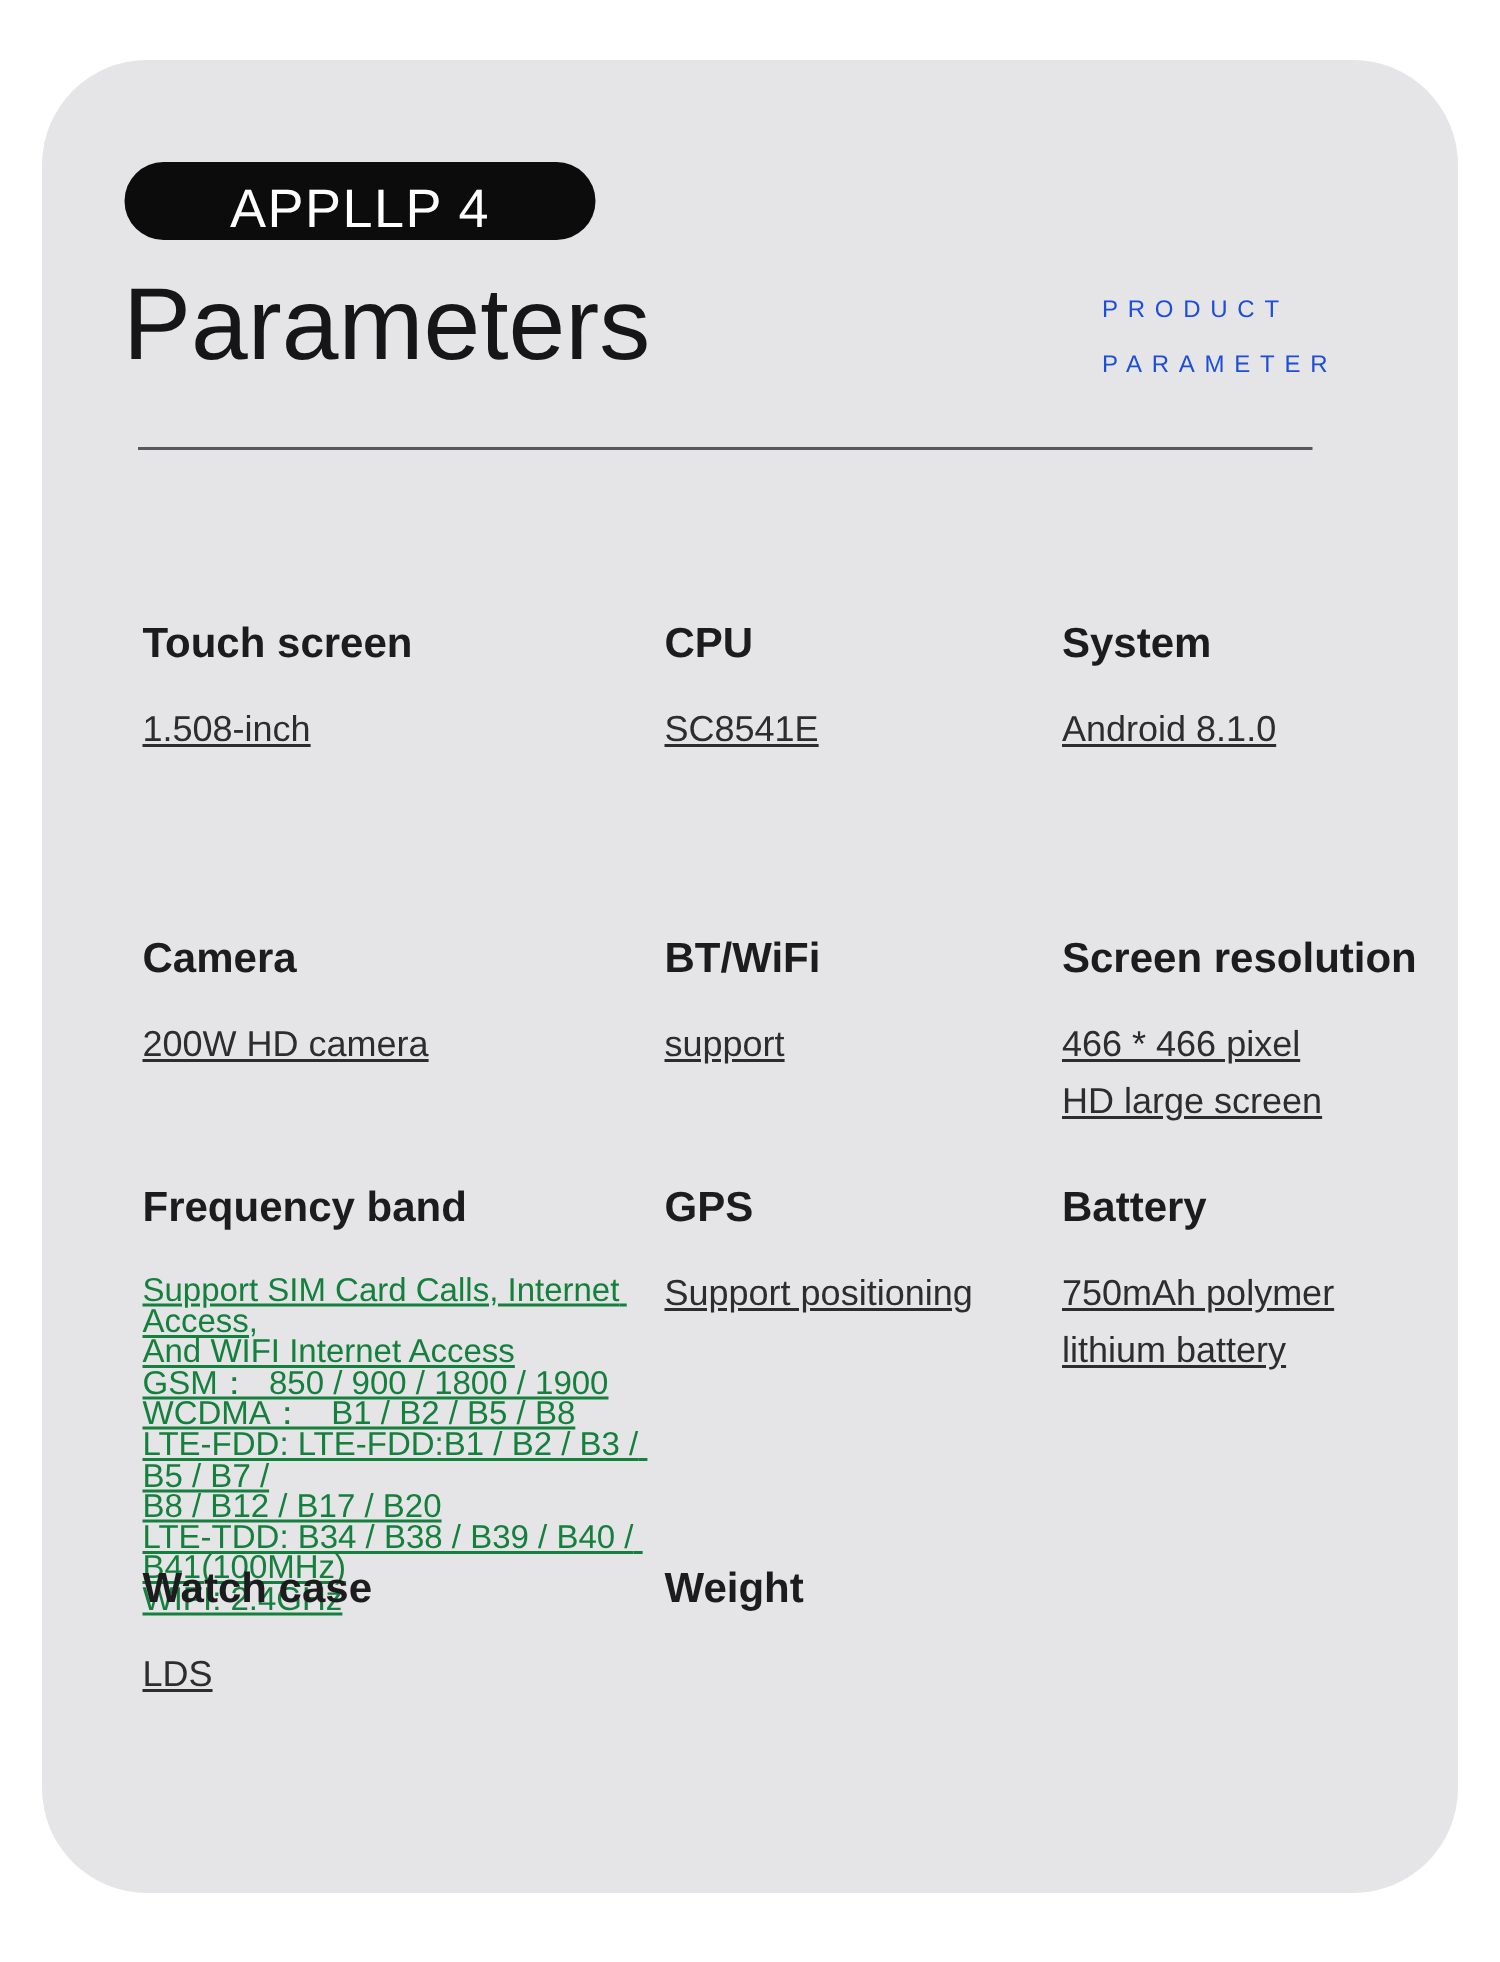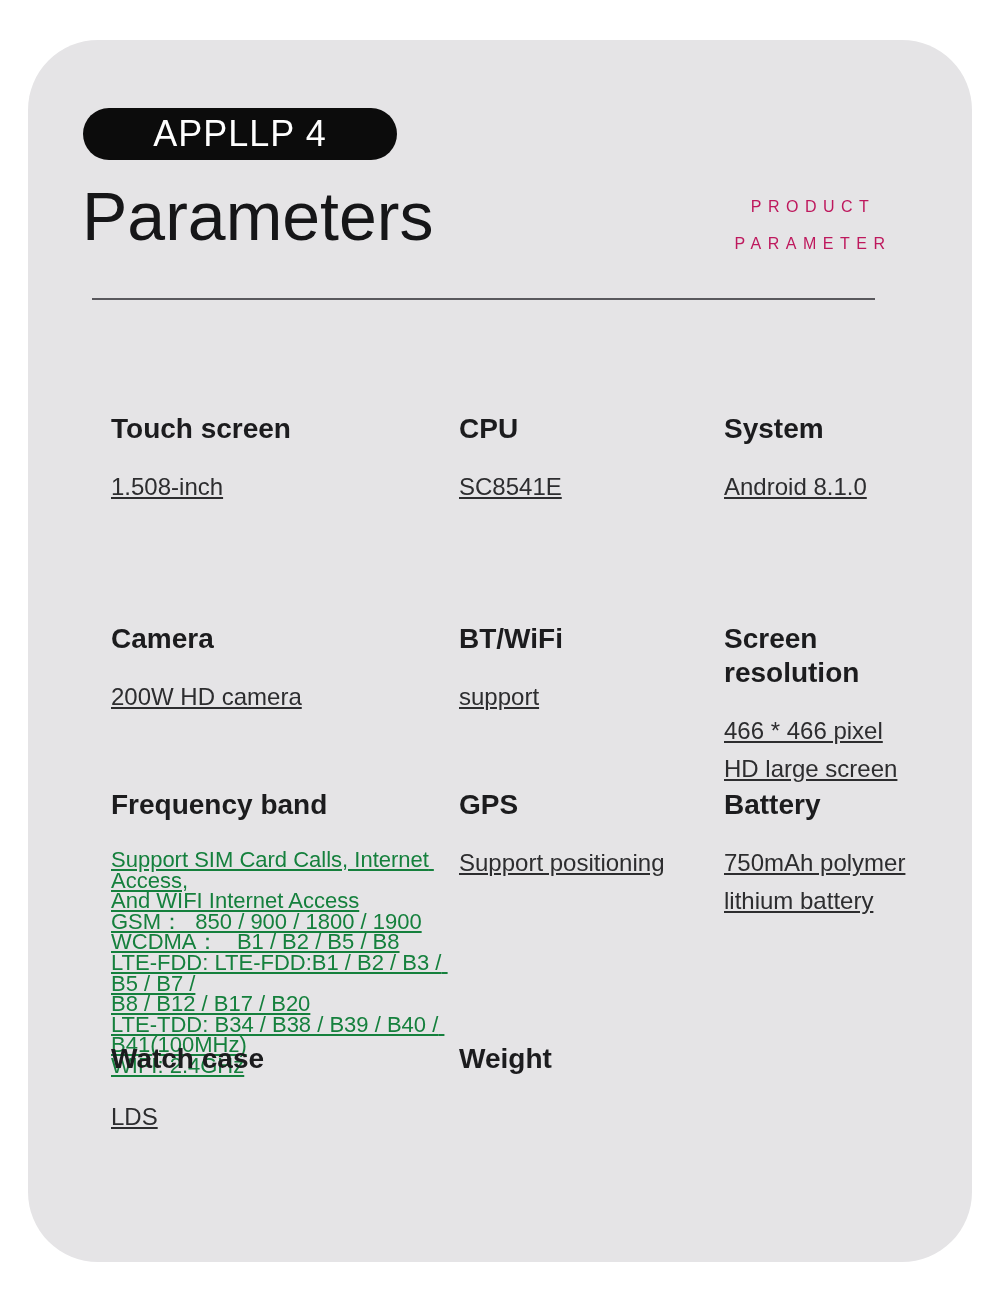--- a/index.html
+++ b/index.html
@@ -28,40 +28,40 @@
     left: 55px;
     top: 68px;
     width: 314px;
     height: 52px;
     background: #0c0c0c;
     border-radius: 26px;
     color: #ffffff;
     font-size: 36px;
     font-weight: 500;
     display: flex;
-    align-items: center;
+    align-items: flex-end;
     justify-content: center;
     letter-spacing: 1px;
   }
   .title {
     position: absolute;
     left: 54px;
     top: 140px;
     font-size: 68px;
     line-height: 72px;
     font-weight: 400;
     color: #161618;
     letter-spacing: 0px;
   }
   .subtitle {
     position: absolute;
     right: 87px;
     top: 148px;
-    text-align: center;
-    color: #be185d;
+    text-align: left;
+    color: #1d4ed8;
   }
   .subtitle .sub-line {
     font-size: 16px;
     line-height: 37px;
     letter-spacing: 6.5px;
     margin-right: -6.5px;
     font-weight: 500;
     white-space: nowrap;
   }
   .divider {
@@ -74,21 +74,21 @@
   }
   .grid {
     position: absolute;
     left: 67px;
     top: 372px;
     right: 24px;
     display: grid;
     grid-template-columns: 348px 265px 1fr;
     grid-template-rows: 210px 166px 254px auto;
   }
-  .cell { min-width: 0; margin-left: 16px; }
+  .cell { min-width: 0; }
   .heading {
     font-size: 28px;
     line-height: 34px;
     font-weight: 700;
     color: #1c1c1e;
   }
   .body { color: #2d2d2f; }
   .body .line { white-space: pre-wrap; text-decoration: underline; }
   .body.normal {
     margin-top: 22px;

